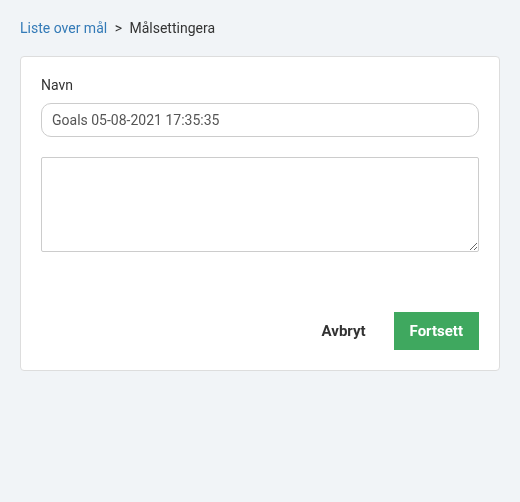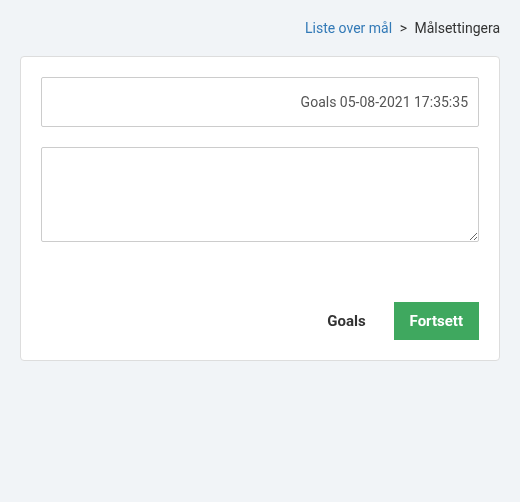--- a/index.html
+++ b/index.html
@@ -1,19 +1,18 @@
 <!DOCTYPE html>
 <html><head>
   <meta charset="utf-8">
   <style>
     * {
       box-sizing: border-box;
       margin: 0;
       padding: 0;
-      text-align: right;
     }
     body {
       font-family: -apple-system, BlinkMacSystemFont, "Segoe UI", Roboto, "Helvetica Neue", Arial, sans-serif;
       background-color: #f1f4f7;
       padding: 20px;
       width: 520px;
       height: 502px;
     }
     .breadcrumb {
       font-size: 14px;
@@ -49,24 +48,24 @@
       margin-bottom: 20px;
     }
     .form-label {
       display: block;
       font-size: 14px;
       color: #333;
       margin-bottom: 10px;
     }
     .form-input {
       width: 100%;
-      padding: 16px 10px;
+      padding: 8px 10px;
       font-size: 14px;
       border: 1px solid #ccc;
-      border-radius: 2px;
+      border-radius: 10px;
       font-family: inherit;
       color: #555;
     }
     .form-textarea {
       width: 100%;
       padding: 8px 10px;
       font-size: 14px;
       border: 1px solid #ccc;
       border-radius: 2px;
       font-family: inherit;
@@ -103,23 +102,24 @@
 
 <div class="breadcrumb">
   <a href="#">Liste over mål</a>
   <span class="breadcrumb-sep">&gt;</span>
   <span>Målsettingera</span>
 </div>
 
 <div class="card">
   <div class="card-body">
     <div class="form-group">
+      <label class="form-label">Navn</label>
       <input type="text" class="form-input" value="Goals 05-08-2021 17:35:35" style="">
     </div>
     <div class="form-group">
       <textarea class="form-textarea" style=""></textarea>
     </div>
   </div>
   <div class="card-footer">
-    <button class="btn btn-cancel">Goals</button>
+    <button class="btn btn-cancel">Avbryt</button>
     <button class="btn btn-continue">Fortsett</button>
   </div>
 </div>
 
 </body></html>

